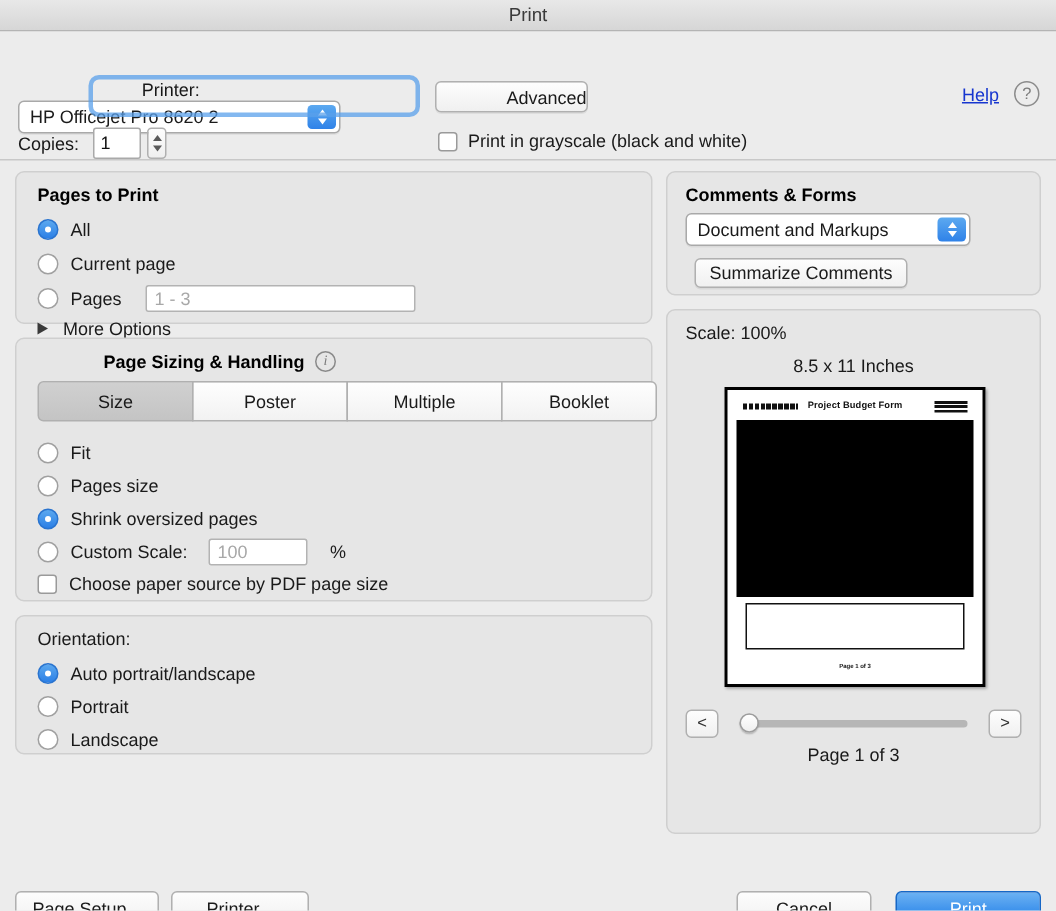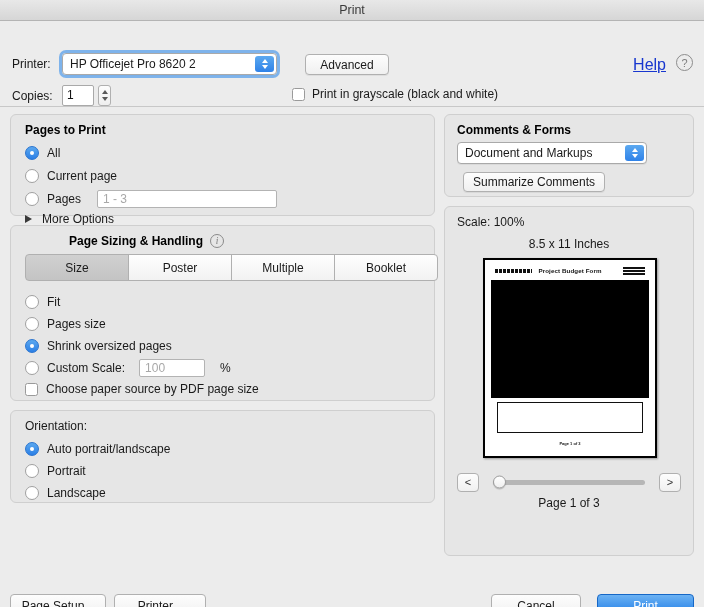--- a/index.html
+++ b/index.html
@@ -25,21 +25,21 @@
 
   
   #toprow{
     position:relative;
     height:86px;
     background:#ececec;
     border-bottom:1px solid #c8c8c8;
   }
   .lbl{ font-size:12px; color:#181818; }
 
-  #printer-line{ position:absolute; left:12px; top:32px; display:flex; align-items:center; }
+  #printer-line{ position:absolute; left:12px; top:32px; display:flex; align-items:center;flex-direction:column; }
   #printer-line .lbl{ width:50px; }
 
   .popup{
     position:relative;
     height:22px;
     background:#fff;
     border:1px solid #a9a9a9;
     border-radius:4px;
     display:flex; align-items:center;
     padding:0 26px 0 7px;
@@ -66,25 +66,25 @@
 
   .btn{
     background:linear-gradient(#fdfdfd,#f0f0f0);
     border:1px solid #b0b0b0;
     border-radius:4px;
     font-size:12px; color:#1a1a1a;
     display:flex;align-items:center;justify-content:center;
     box-shadow:0 1px 0 rgba(0,0,0,.06);
     cursor:default;
   }
-  #advanced-btn{ position:absolute; left:305px; top:33px; width:84px; height:21px; }
+  #advanced-btn{ position:absolute; left:290px; top:33px; width:102px; height:21px;justify-content:flex-end; }
 
   #help-link{
     position:absolute; right:38px; top:35px;
-    color:#1736cf; text-decoration:underline; font-size:16px; cursor:pointer;
+    color:#1736cf; text-decoration:underline; font-size:12px; cursor:pointer;
   }
   #help-icon{
     position:absolute; right:11px; top:33px;
     width:17px;height:17px;border-radius:50%;
     border:1.4px solid #8c8c8c;color:#7d7d7d;
     font-size:11px;display:flex;align-items:center;justify-content:center;
   }
 
   #copies-line{ position:absolute; left:12px; top:64px; display:flex; align-items:center; }
   #copies-line .lbl{ width:50px; }

